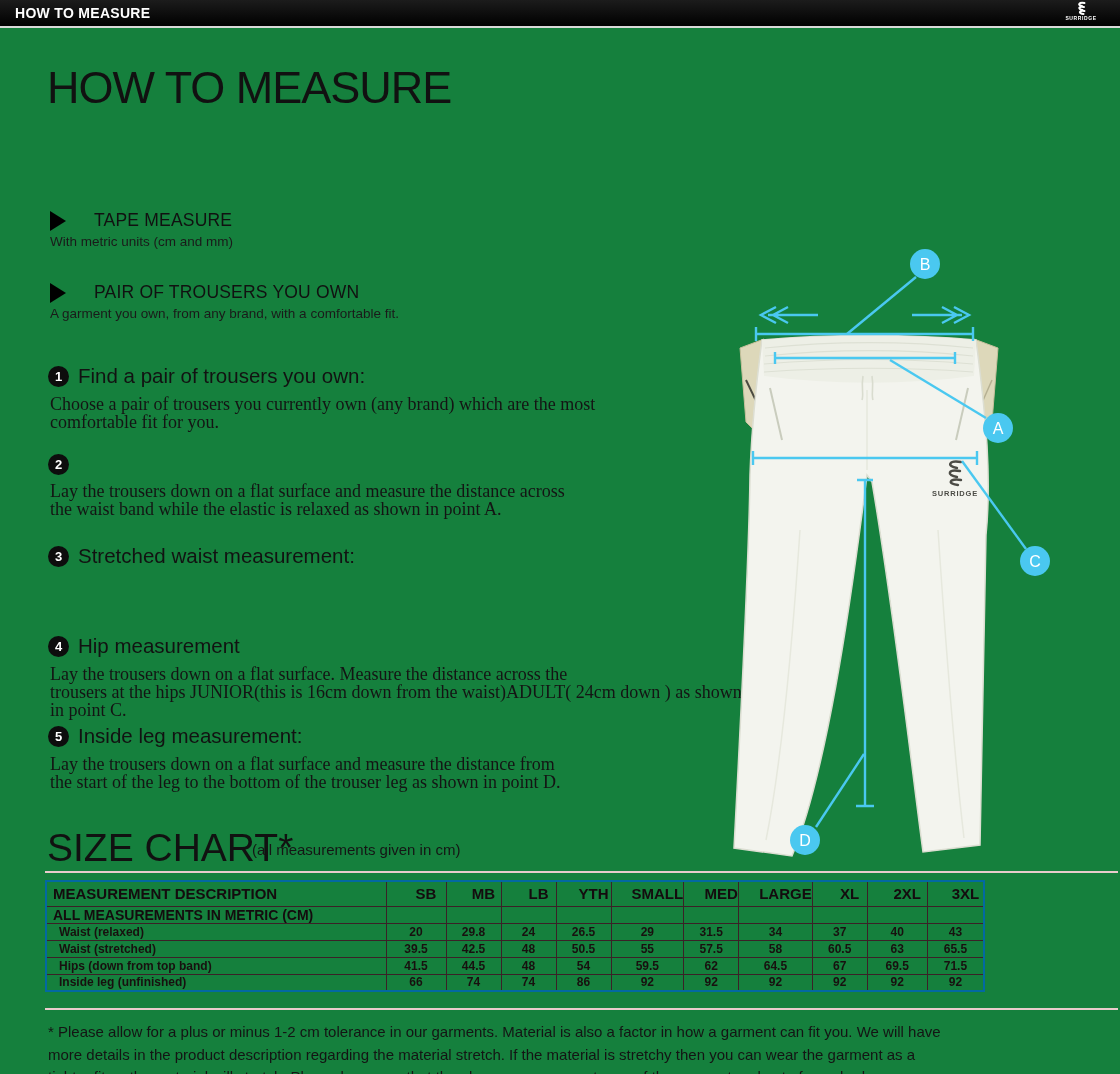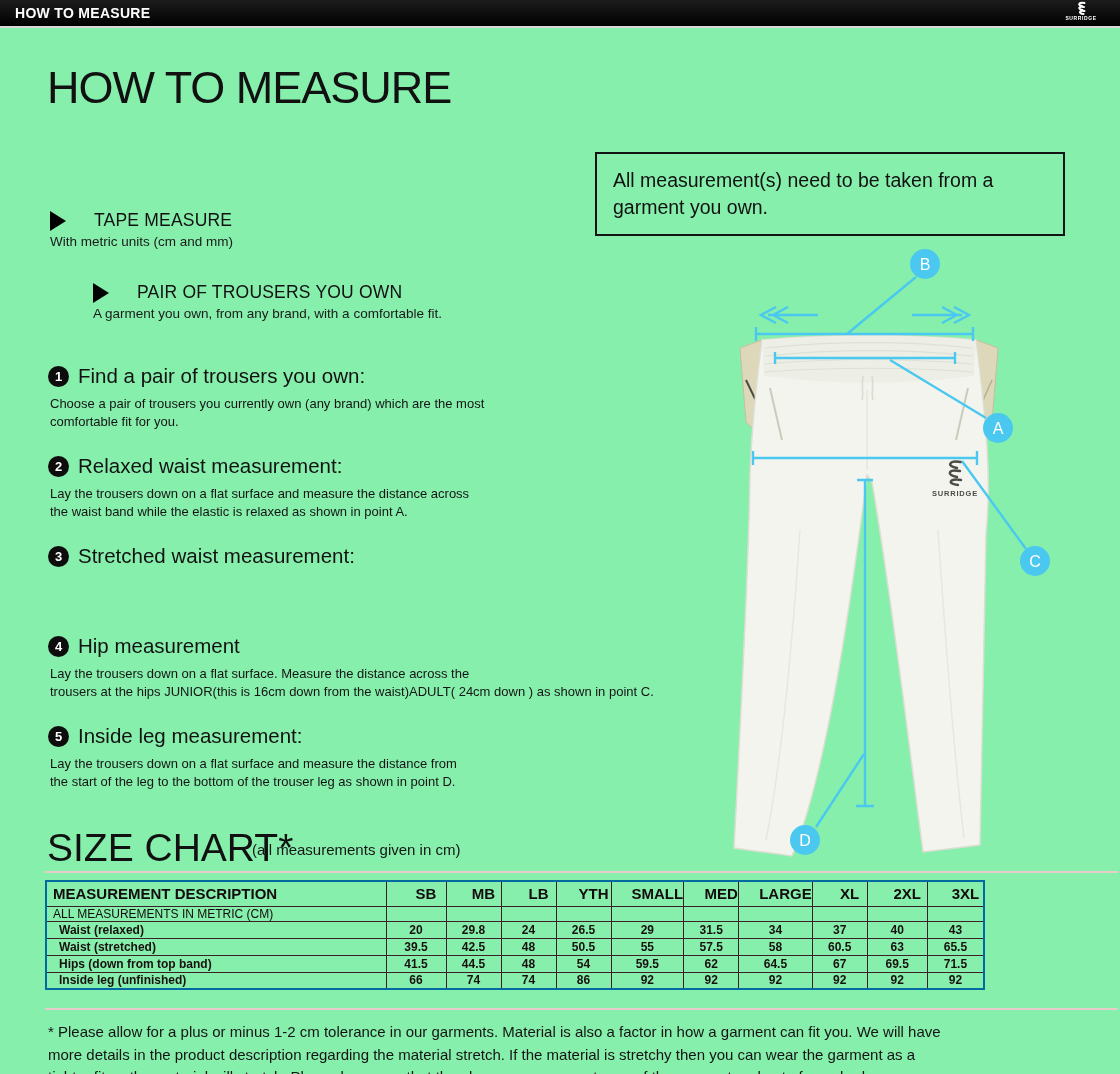--- a/index.html
+++ b/index.html
@@ -1,18 +1,18 @@
 <!DOCTYPE html>
 <html><head>
 <meta charset="utf-8">
 <style>
   * { margin:0; padding:0; box-sizing:border-box; }
   html,body { background:#ffffff; }
   body { font-family:"Liberation Sans", sans-serif; color:#161616; }
-  .page { position:relative; width:1120px; height:1074px; background:#86efac; overflow:hidden; }
+  .page { position:relative; width:1120px; height:1074px; background:#15803d; overflow:hidden; }
 
   
   .topbar { position:absolute; left:0; top:0; width:1120px; height:28px;
             background:linear-gradient(#1c1c1c,#000); display:flex; align-items:center;
             border-bottom:2px solid #d8d8d8; }
   .topbar-title { color:#fff; font-size:14px; font-weight:bold; letter-spacing:.3px; padding-left:15px; }
   .topbar-brand { position:absolute; right:16px; top:1px; width:46px; text-align:center; color:#fff; }
   .topbar-brand .sglyph { display:block; margin:0 auto; }
   .topbar-brand .bname { font-size:5px; font-weight:bold; letter-spacing:.6px; display:block; margin-top:-1px; }
 
@@ -31,34 +31,34 @@
          border-left:16px solid #000; }
   .need-label { font-size:17.5px; letter-spacing:.2px; color:#111; }
   .need-desc { font-size:13.5px; color:#1a1a1a; margin-top:3px; }
 
   
   .step { position:absolute; left:48px; width:700px; }
   .step-head { display:flex; align-items:center; gap:9px; }
   .step-num { width:21px; height:21px; border-radius:50%; background:#0d0d0d; color:#fff;
               font-size:13px; font-weight:bold; display:flex; align-items:center; justify-content:center; flex:0 0 21px; }
   .step-title { font-size:20.5px; color:#121212; }
-  .step-body { margin-top:7px; margin-left:2px; font-size:13px; line-height:18px; color:#141414; white-space:pre-line; }
+  .step-body { margin-top:7px; margin-left:2px; font-size:18px; line-height:18px; color:#141414; white-space:pre-line;font-family:Liberation Serif, serif; }
 
   
   .h2-chart { position:absolute; left:47px; top:826px; font-size:39px; color:#111; }
   .chart-sub { position:absolute; left:252px; top:841px; font-size:15px; color:#151515; }
   .hairline { position:absolute; left:45px; width:1073px; height:2px; background:#e8cccc; }
   .hl-1 { top:871px; } .hl-2 { top:1008px; }
 
   table.size { position:absolute; left:45px; top:880px; border-collapse:collapse; table-layout:fixed;
                border:2px solid #0369a1; }
   table.size td, table.size th { border:1px solid #3b2127; overflow:hidden; white-space:nowrap; }
   table.size th { height:25px; font-size:15px; font-weight:bold; text-align:center; color:#140b0e;padding-left:20px; }
   table.size th.desc { text-align:left; padding-left:6px; }
-  table.size tr.metric td { height:15px; font-size:12px; font-weight:normal; padding-left:6px; color:#140b0e; }
+  table.size tr.metric td { height:15px; font-size:14px; font-weight:bold; padding-left:6px; color:#140b0e; }
   table.size tr.datarow td { height:17px; font-size:12px; text-align:center; font-weight:bold; color:#18100f; }
   table.size tr.datarow td.desc { text-align:left; padding-left:12px; font-size:12px; }
 
   
   .footnote { position:absolute; left:48px; top:1021px; width:1070px; font-size:15px;
               line-height:22.5px; color:#141414; white-space:pre-line; }
 
   
   .diagram { position:absolute; left:680px; top:230px; width:440px; height:655px; }
 </style>
@@ -85,43 +85,41 @@
 
 
   <div class="need-item" style="top:210px;">
     <div class="need-row">
       <span class="tri"></span>
       <span class="need-label">TAPE MEASURE</span>
     </div>
     <div class="need-desc">With metric units (cm and mm)</div>
   </div>
 
-  <div class="need-item" style="top:282px;margin-left:43px;">
+  <div class="need-item" style="top:282px;">
     <div class="need-row">
       <span class="tri"></span>
       <span class="need-label">PAIR OF TROUSERS YOU OWN</span>
     </div>
     <div class="need-desc">A garment you own, from any brand, with a comfortable fit.</div>
   </div>
 
-  <div class="notice">All measurement(s) need to be taken from a garment you own.</div>
 
   <div class="step" style="top:364px;">
     <div class="step-head">
       <span class="step-num">1</span>
       <span class="step-title">Find a pair of trousers you own:</span>
     </div>
     <div class="step-body">Choose a pair of trousers you currently own (any brand) which are the most
 comfortable fit for you.</div>
   </div>
 
   <div class="step" style="top:454px;">
     <div class="step-head">
       <span class="step-num">2</span>
-      <span class="step-title">Relaxed waist measurement:</span>
     </div>
     <div class="step-body">Lay the trousers down on a flat surface and measure the distance across
 the waist band while the elastic is relaxed as shown in point A.</div>
   </div>
 
   <div class="step" style="top:544px;">
     <div class="step-head">
       <span class="step-num">3</span>
       <span class="step-title">Stretched waist measurement:</span>
     </div>

